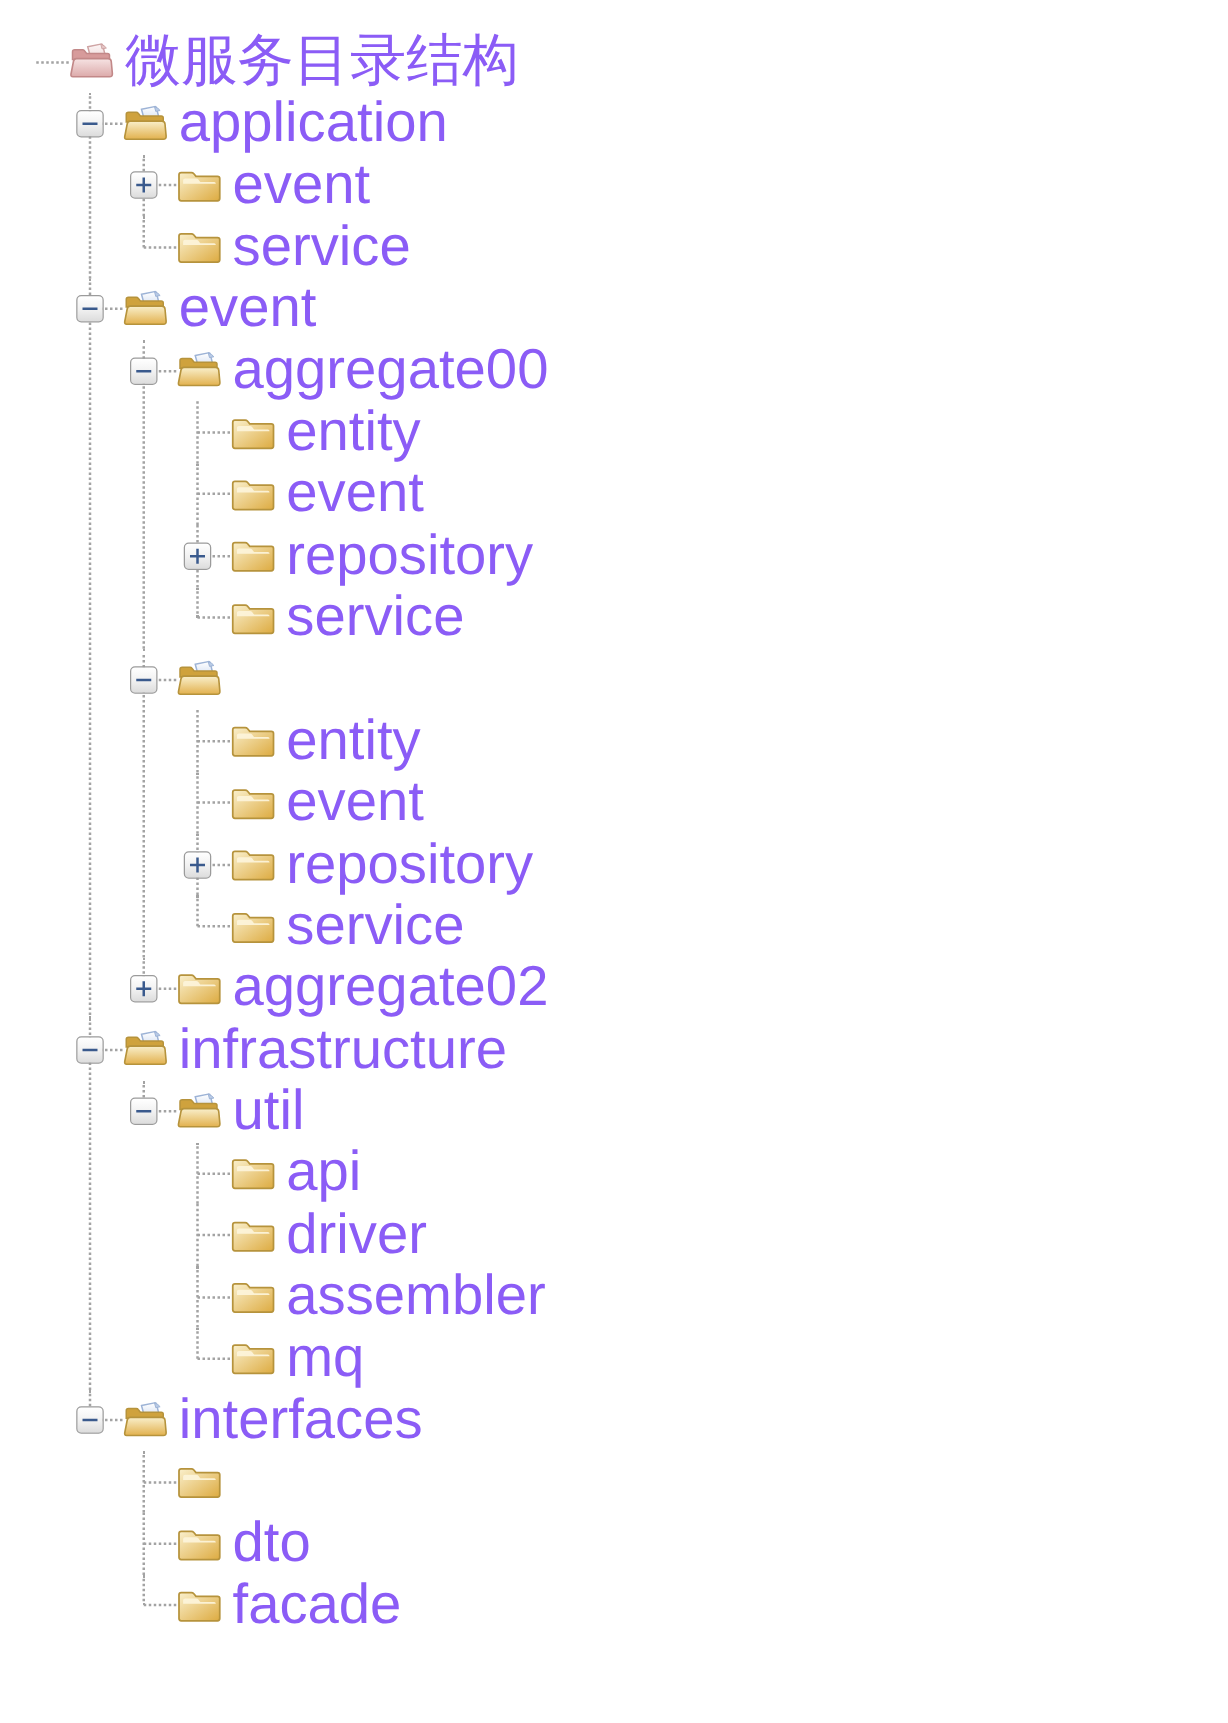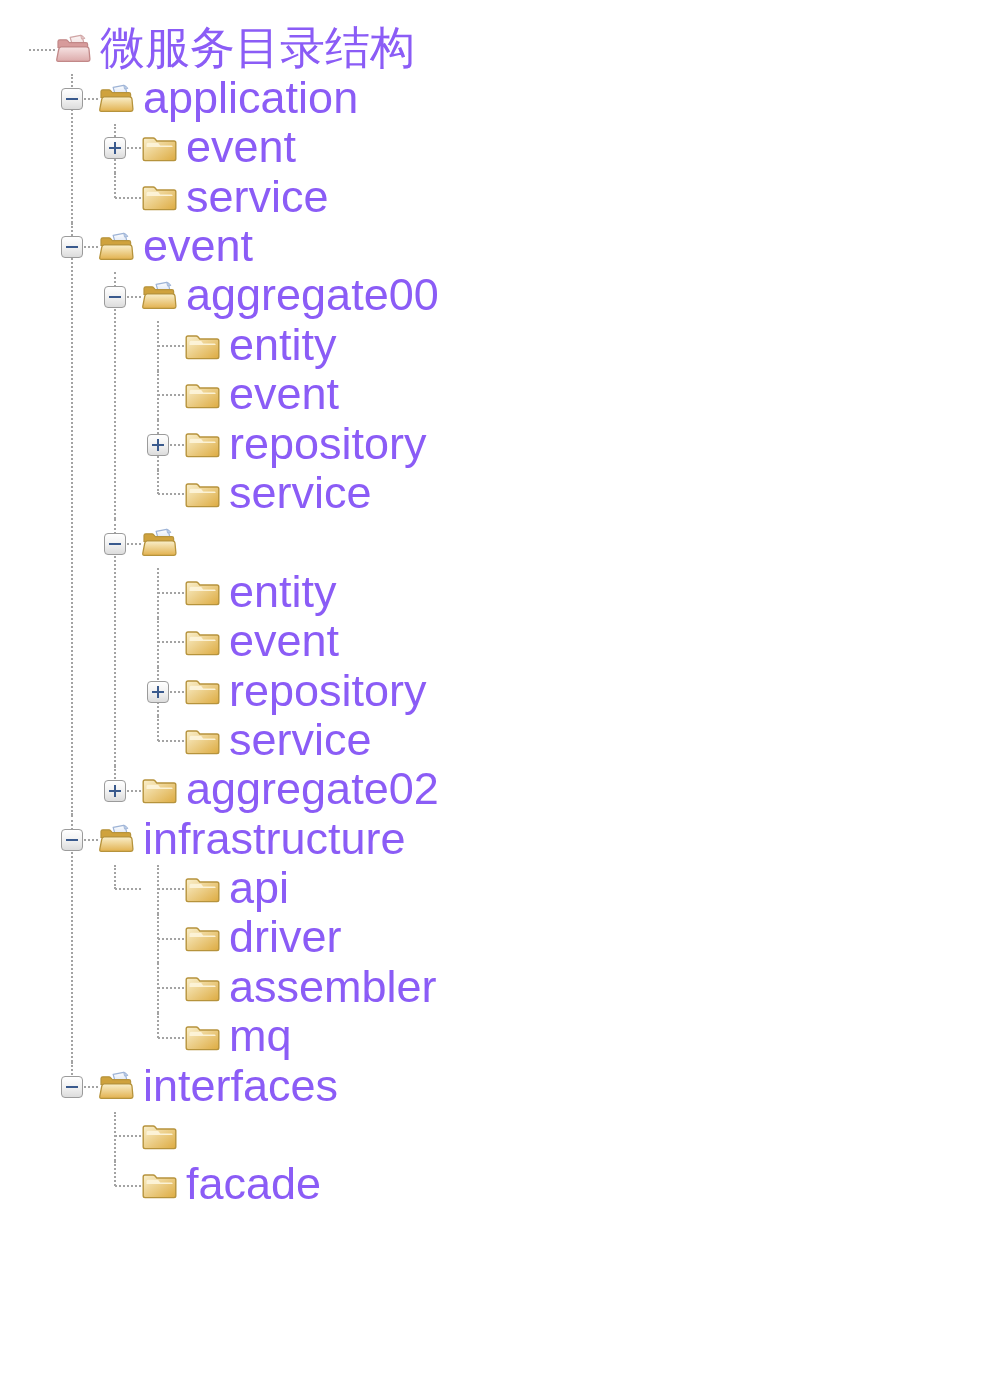--- a/index.html
+++ b/index.html
@@ -351,20 +351,29 @@
               <span class="expander minus"></span>
               <span class="icon">
                 <svg viewBox="0 0 37 31">
                   <use xlink:href="#sym-folder-open" href="#sym-folder-open"></use>
                 </svg>
               </span>
               <span class="label">infrastructure</span>
             </div>
             <ul class="children">
               <li class="node">
+                <div class="row">
+                  <span class="expander minus"></span>
+                  <span class="icon">
+                    <svg viewBox="0 0 37 31">
+                      <use xlink:href="#sym-folder-open" href="#sym-folder-open"></use>
+                    </svg>
+                  </span>
+                  <span class="label">util</span>
+                </div>
                 <ul class="children">
                   <li class="node">
                     <div class="row">
                       <span class="expander-spacer"></span>
                       <span class="icon">
                         <svg viewBox="0 0 37 31">
                           <use xlink:href="#sym-folder-closed" href="#sym-folder-closed"></use>
                         </svg>
                       </span>
                       <span class="label">api</span>
@@ -429,20 +438,31 @@
                 </div>
               </li>
               <li class="node">
                 <div class="row">
                   <span class="expander-spacer"></span>
                   <span class="icon">
                     <svg viewBox="0 0 37 31">
                       <use xlink:href="#sym-folder-closed" href="#sym-folder-closed"></use>
                     </svg>
                   </span>
+                  <span class="label">dto</span>
+                </div>
+              </li>
+              <li class="node">
+                <div class="row">
+                  <span class="expander-spacer"></span>
+                  <span class="icon">
+                    <svg viewBox="0 0 37 31">
+                      <use xlink:href="#sym-folder-closed" href="#sym-folder-closed"></use>
+                    </svg>
+                  </span>
                   <span class="label">facade</span>
                 </div>
               </li>
             </ul>
           </li>
         </ul>
       </li>
     </ul>
 </div>
 

